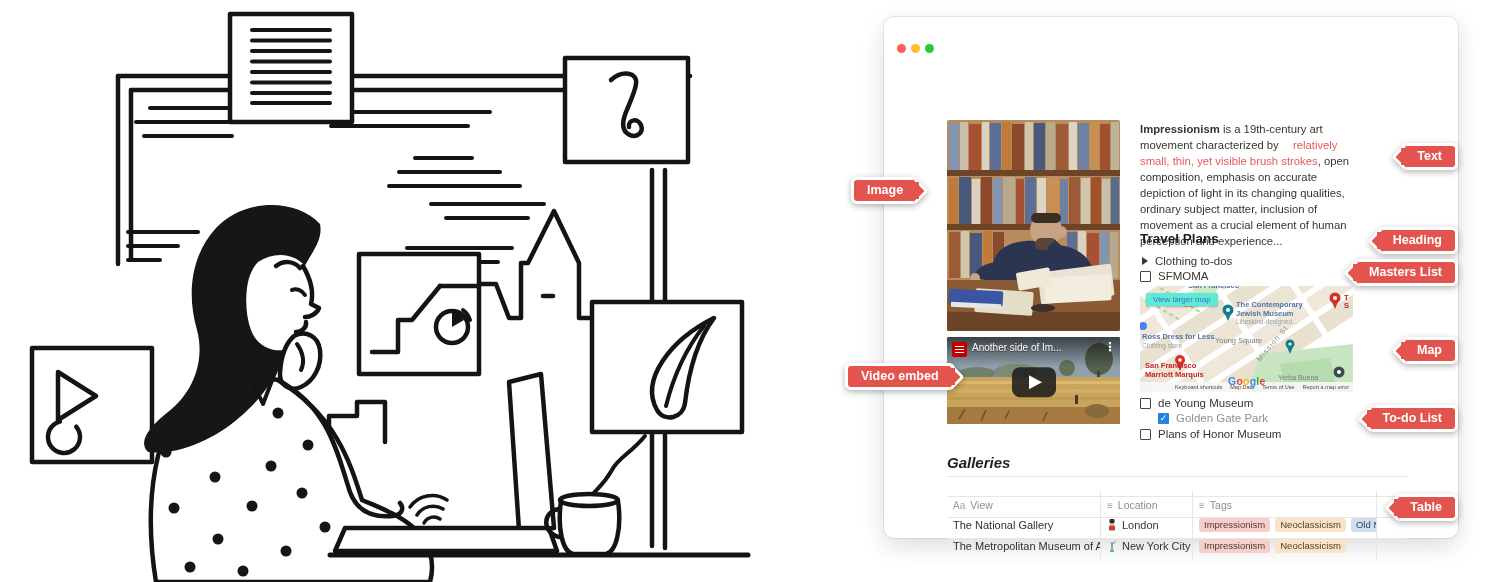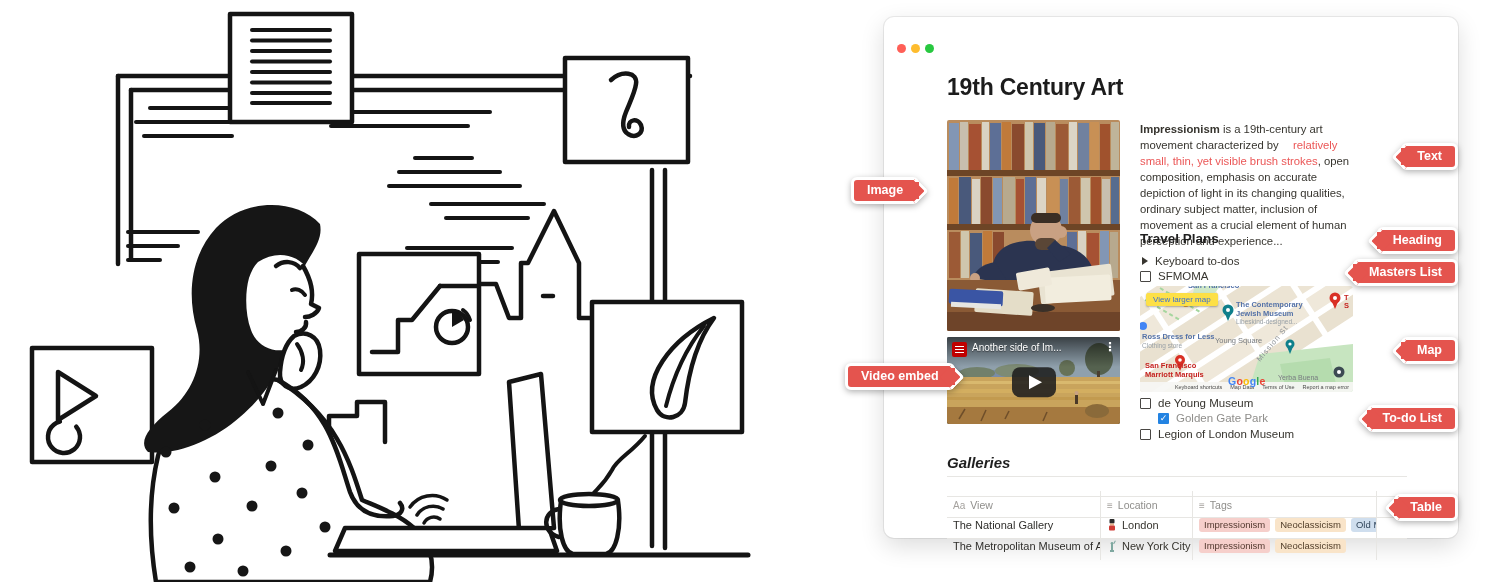--- a/index.html
+++ b/index.html
@@ -35,21 +35,21 @@
   .row{position:absolute;display:flex;align-items:center;gap:7px;height:14px;font-size:11.5px;color:#37352f;}
   .tri{width:0;height:0;border-left:6px solid #37352f;border-top:4px solid transparent;border-bottom:4px solid transparent;margin-left:2px;}
   .cb{width:11px;height:11px;border:1.4px solid #494744;border-radius:1px;box-sizing:border-box;flex:0 0 auto;
       display:flex;align-items:center;justify-content:center;}
   .cb.checked{border:none;background:#2383e2;color:#fff;font-size:9px;line-height:11px;}
   .done-label{color:#8f8e8b;}
 
   .mapblock{position:absolute;left:256px;top:269px;width:213px;height:106px;border-radius:3px;overflow:hidden;background:#fff;}
   .mapblock svg{position:absolute;left:0;top:0;}
   .mlabel{position:absolute;white-space:nowrap;}
-  .maplink{position:absolute;left:6px;top:7px;background:#fde047;padding:2px 7px;font-size:8px;color:#3b6fd4;border-radius:2px;box-shadow:0 1px 2px rgba(0,0,0,0.3);}
+  .maplink{position:absolute;left:6px;top:7px;background:#5eead4;padding:2px 7px;font-size:8px;color:#3b6fd4;border-radius:2px;box-shadow:0 1px 2px rgba(0,0,0,0.3);}
   .blue-poi{color:#5472a8;font-size:7.5px;line-height:8.5px;font-weight:600;}
   .sub-poi{color:#98a0a6;font-size:6.5px;font-weight:400;}
   .gray-poi{color:#787c80;font-size:7.5px;}
   .red-poi{color:#c5221f;font-size:7.5px;line-height:8.5px;font-weight:600;}
   .attr-bar{position:absolute;left:0;right:0;bottom:0;height:10px;background:rgba(246,246,244,0.92);
             display:flex;align-items:center;justify-content:flex-end;gap:8px;padding-right:4px;font-size:5.5px;color:#4a4a4a;z-index:3;}
   .glogo{position:absolute;left:88px;top:89px;font-size:10.5px;font-weight:700;z-index:4;letter-spacing:0.2px;}
 
   .galleries-h{position:absolute;left:63px;top:437px;font-size:15px;font-weight:700;color:#1f1f1f;font-style:italic;}
   .gtable{position:absolute;left:63px;top:459px;width:460px;}
@@ -199,21 +199,20 @@
         <path d="M559,509 C543,511 541,532 559,537"></path>
       </g>
     </g>
   </svg>
 
   <div class="window">
     <span class="tl red"></span>
     <span class="tl yellow"></span>
     <span class="tl green"></span>
 
-    <div class="wtitle">19th Century Art</div>
 
     <div class="imgblock">
       <svg width="173" height="211" viewBox="0 0 173 211">
         <rect width="173" height="211" fill="#b98c5e"></rect>
         <g>
           <rect x="2" y="3" width="10" height="47" fill="#8296b4"></rect>
             <rect x="13" y="2" width="8" height="48" fill="#c8bfae"></rect>
           <rect x="22" y="4" width="12" height="46" fill="#a65133"></rect>
             <rect x="35" y="2" width="7" height="48" fill="#d9d2c3"></rect>
           <rect x="43" y="3" width="11" height="47" fill="#5d6f96"></rect>
@@ -317,21 +316,21 @@
           <i></i>
         </div>
     </div>
 
     <div class="intro"><b>Impressionism</b><span> is a 19th-century art movement characterized by </span><span class="red-inline">relatively small, thin, yet visible brush strokes</span><span>, open composition, emphasis on accurate depiction of light in its changing qualities, ordinary subject matter, inclusion of movement as a crucial element of human perception and experience...</span></div>
 
     <div class="travel-h">Travel Plans</div>
 
     <div class="row" style="left:256px;top:237px;">
       <span class="tri"></span>
-      <span>Keyboard to-dos</span>
+      <span>Clothing to-dos</span>
     </div>
 
     <div class="row" style="left:256px;top:252px;">
       <span class="cb"></span>
       <span>SFMOMA</span>
     </div>
 
     <div class="mapblock">
       <svg width="213" height="106" viewBox="0 0 213 106">
         <rect width="213" height="106" fill="#ffffff"></rect>
@@ -402,21 +401,21 @@
       <span>de Young Museum</span>
     </div>
     <div class="row" style="left:274px;top:394px;">
       <span class="cb checked">
           <span>✓</span>
         </span>
       <span class="done-label">Golden Gate Park</span>
     </div>
     <div class="row" style="left:256px;top:410px;">
       <span class="cb"></span>
-      <span>Legion of London Museum</span>
+      <span>Plans of Honor Museum</span>
     </div>
 
     <div class="galleries-h">Galleries</div>
     <div class="gtable">
       <div class="trow thead">
         <div class="tcell bord">
             <span class="hicon">Aa</span>
             <span>View</span>
           </div>
         <div class="tcell bord">

